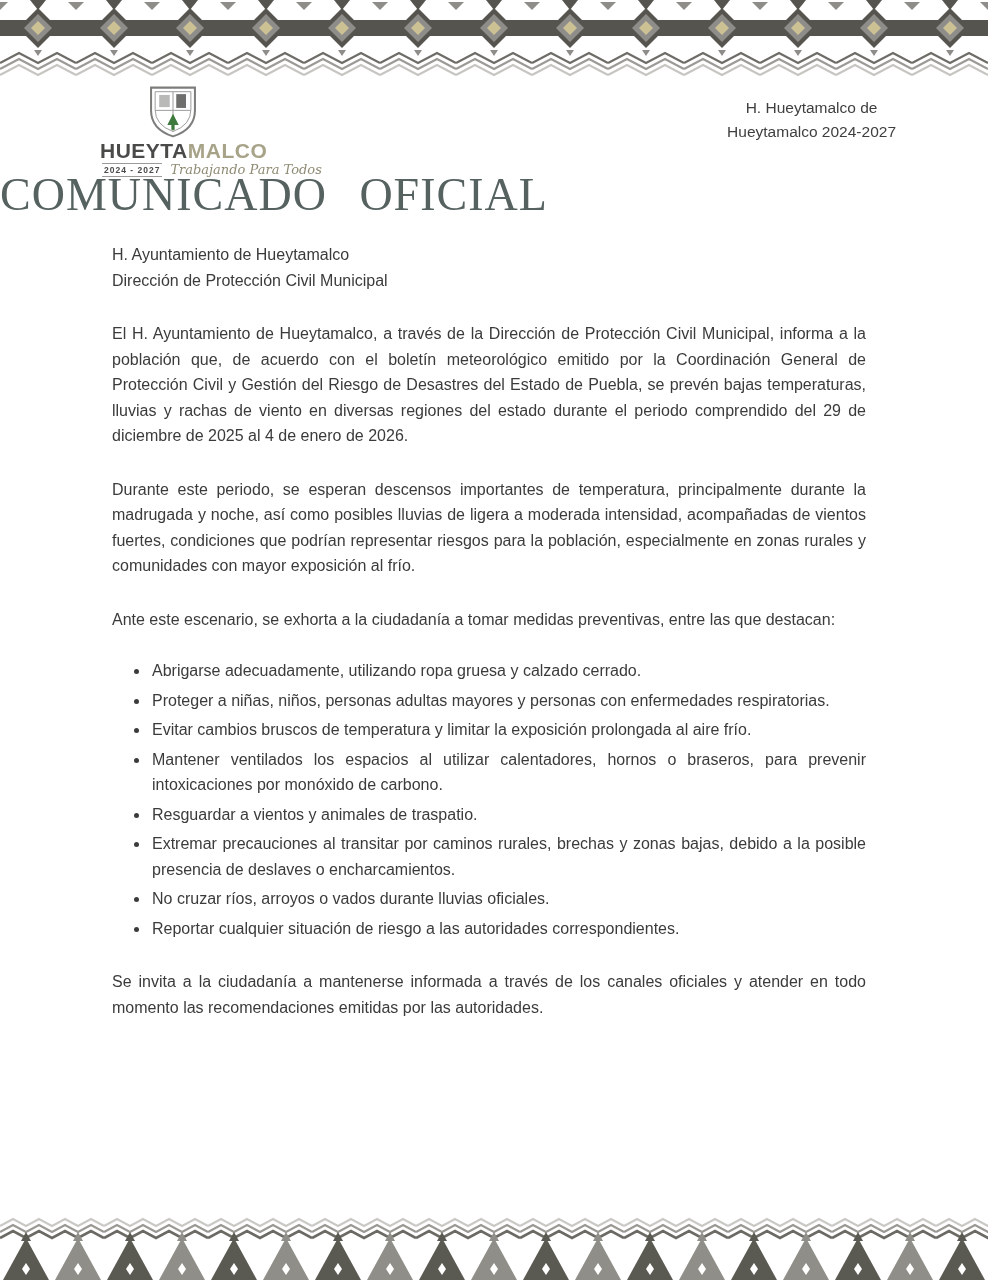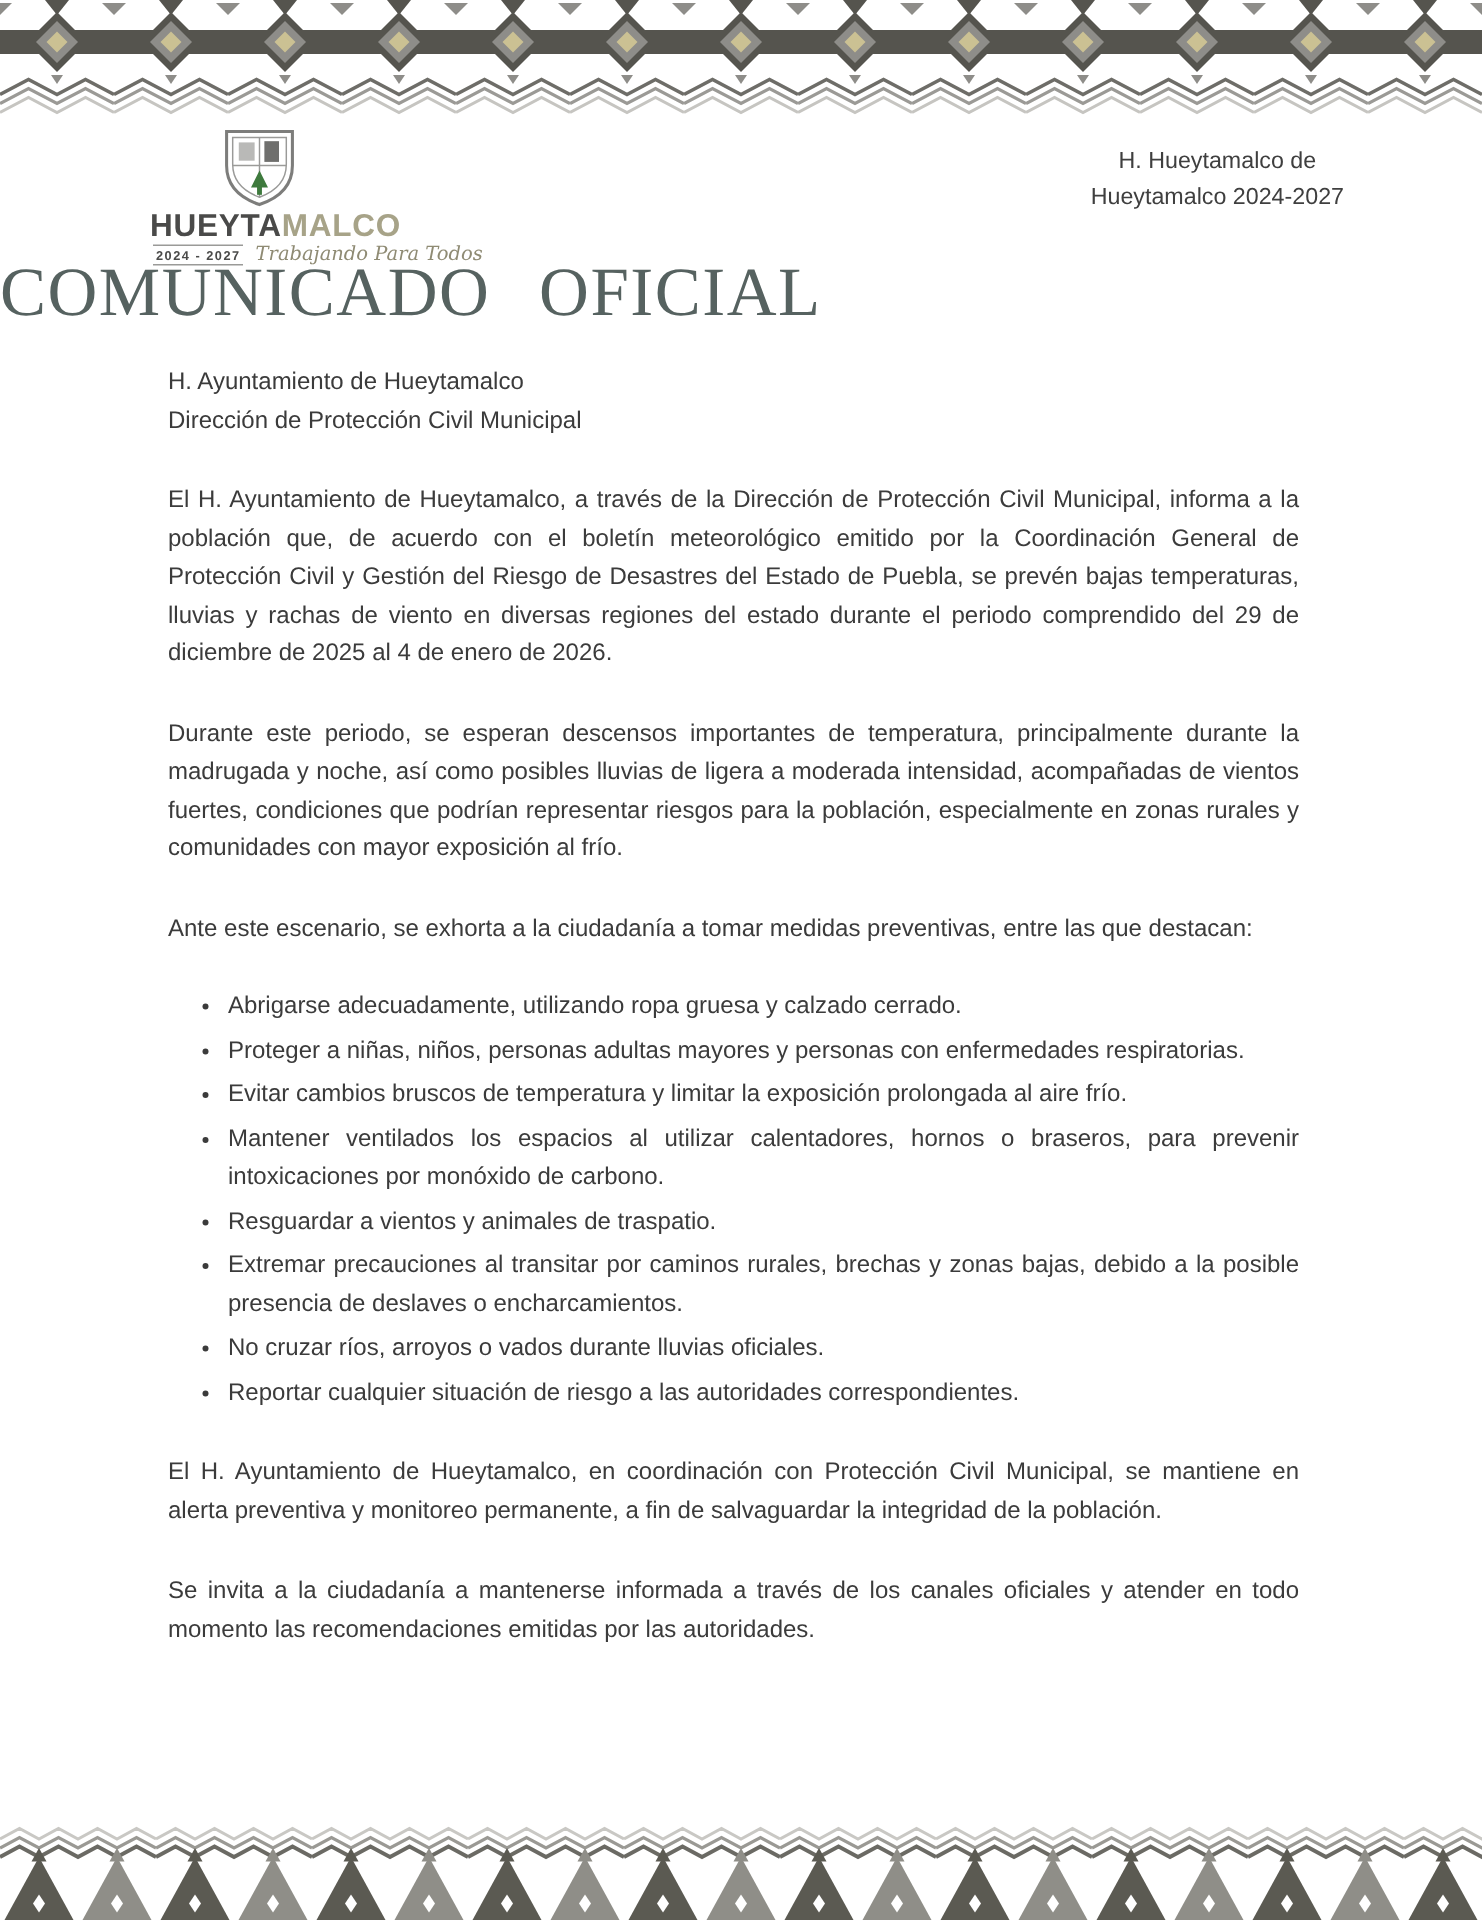--- a/index.html
+++ b/index.html
@@ -130,21 +130,20 @@
       <li>Abrigarse adecuadamente, utilizando ropa gruesa y calzado cerrado.</li>
       <li>Proteger a niñas, niños, personas adultas mayores y personas con enfermedades respiratorias.</li>
       <li>Evitar cambios bruscos de temperatura y limitar la exposición prolongada al aire frío.</li>
       <li>Mantener ventilados los espacios al utilizar calentadores, hornos o braseros, para prevenir intoxicaciones por monóxido de carbono.</li>
       <li>Resguardar a vientos y animales de traspatio.</li>
       <li>Extremar precauciones al transitar por caminos rurales, brechas y zonas bajas, debido a la posible presencia de deslaves o encharcamientos.</li>
       <li>No cruzar ríos, arroyos o vados durante lluvias oficiales.</li>
       <li>Reportar cualquier situación de riesgo a las autoridades correspondientes.</li>
     </ul>
 
-    <p class="para">El H. Ayuntamiento de Hueytamalco, en coordinación con Protección Civil Municipal, se mantiene en alerta preventiva y monitoreo permanente, a fin de salvaguardar la integridad de la población.</p>
     <p class="para">Se invita a la ciudadanía a mantenerse informada a través de los canales oficiales y atender en todo momento las recomendaciones emitidas por las autoridades.</p>
   </div>
 
   <svg class="border-bottom" width="988" height="64" viewBox="0 0 988 64" xmlns="http://www.w3.org/2000/svg">
     <defs>
       <pattern id="botband" width="104" height="64" patternUnits="userSpaceOnUse">
         <polyline points="0,10 13,3 26,10 39,3 52,10 65,3 78,10 91,3 104,10" fill="none" stroke="#c9c8c4" stroke-width="2"></polyline>
         <polyline points="0,16 13,9 26,16 39,9 52,16 65,9 78,16 91,9 104,16" fill="none" stroke="#9a9994" stroke-width="2.2"></polyline>
         <polyline points="0,22 13,15 26,22 39,15 52,22 65,15 78,22 91,15 104,22" fill="none" stroke="#6b6a64" stroke-width="2.6"></polyline>
         <polygon points="26,16 31,25 21,25" fill="#5b5a52"></polygon>

